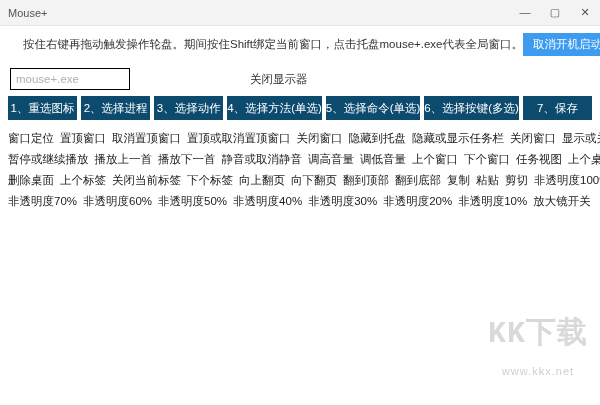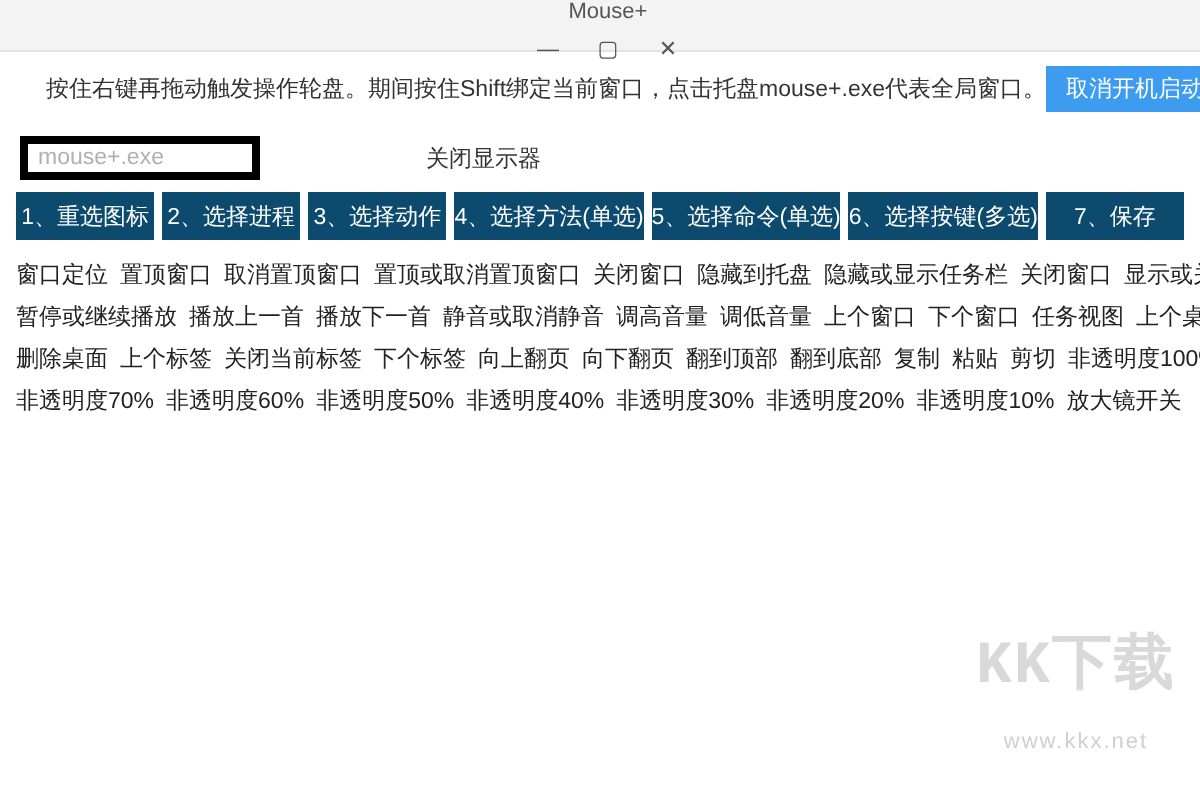--- a/index.html
+++ b/index.html
@@ -24,21 +24,20 @@
   }
   
   .titlebar {
     height: 26px;
     background: #f3f3f3;
     border-bottom: 1px solid #e3e3e3;
     display: flex;
     align-items: center;
     padding-left: 8px;
     box-sizing: border-box;
-    flex-direction: column;
   }
   .title-text {
     font-size: 11px;
     color: #555;
     flex: 1;
   }
   .win-btns {
     display: flex;
     height: 26px;
   }
@@ -89,33 +88,33 @@
     height: 34px;
     display: flex;
     align-items: center;
     padding: 0 10px;
     box-sizing: border-box;
     gap: 10px;
   }
   .text-input {
     width: 120px;
     height: 22px;
-    border: 4px solid #000000;
+    border: 1px solid #000000;
     background: #fff;
     font-size: 11.5px;
     font-family: "Liberation Sans", sans-serif;
     color: #222;
     padding: 0 5px;
     box-sizing: border-box;
   }
   .text-input::placeholder { color: #b0b0b0; }
   .input-label {
     font-size: 11.5px;
     color: #333;
-    margin-left: 73px;
+    margin-left: 110px;
   }
 
   
   .steps {
     display: flex;
     gap: 4px;
     padding: 0 8px 6px 8px;
     box-sizing: border-box;
   }
   .step {

